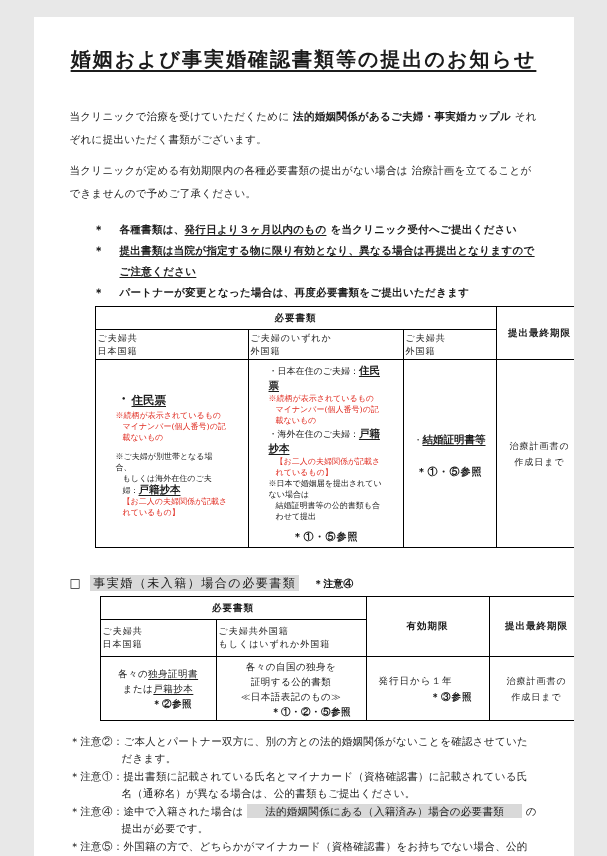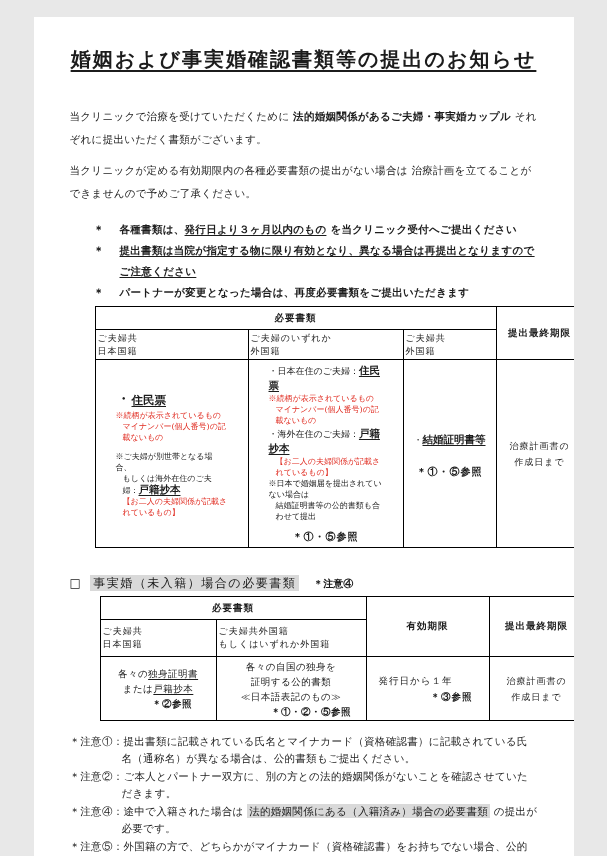--- a/index.html
+++ b/index.html
@@ -46,21 +46,21 @@
   .mt{ margin-top:8px; }
   .refc{ font-size:10px; font-weight:bold; text-align:center; letter-spacing:1px; }
   .ctr{ text-align:center; }
   .midtx{ font-size:9px; line-height:22px; }
   .deadline{ font-size:9px; line-height:16px; text-align:center; letter-spacing:1px; }
   .t2c1, .t2c2{ font-size:9.5px; line-height:15px; text-align:center; letter-spacing:0.5px; }
   .t2c3{ font-size:9.5px; line-height:16px; padding-left:12px; letter-spacing:1px; }
   .t2c3 .ref2{ padding-left:52px; font-weight:bold; }
   .notes{ margin-top:12px; }
   .note{ font-size:10.5px; line-height:17px; margin:0 0 1px 0; padding-left:52px; text-indent:-52px; letter-spacing:0.3px; }
-  .note .nhl{ background:var(--highlight,#d9d9d9); padding:1px 2px; }
+  .note .nhl{ background:var(--highlight,#d9d9d9); padding:1px 18px; }
 </style>
 </head>
 <body>
 
 <div class="page">
 
   <h1 class="title"><span class="tline">婚姻および事実婚確認書類等の提出のお知らせ</span></h1>
 
   <p class="para p1"><span>当クリニックで治療を受けていただくために </span><span class="bold">法的婚姻関係があるご夫婦・事実婚カップル</span><span> それぞれに提出いただく書類がございます。</span></p>
 
@@ -186,19 +186,19 @@
         <div class="deadline">
               <div>治療計画書の</div>
               <div>作成日まで</div>
             </div>
       </td>
     </tr>
   </tbody>
     </table>
 
   <div class="notes">
+    <p class="note"><span>＊注意②：</span><span>ご本人とパートナー双方に、別の方との法的婚姻関係がないことを確認させていただきます。</span></p>
     <p class="note"><span>＊注意①：</span><span>提出書類に記載されている氏名とマイナカード（資格確認書）に記載されている氏名（通称名）が異なる場合は、公的書類もご提出ください。</span></p>
-    <p class="note"><span>＊注意②：</span><span>ご本人とパートナー双方に、別の方との法的婚姻関係がないことを確認させていただきます。</span></p>
     <p class="note"><span>＊注意④：</span><span>途中で入籍された場合は </span><span class="nhl">法的婚姻関係にある（入籍済み）場合の必要書類</span><span> の提出が必要です。</span></p>
     <p class="note"><span>＊注意⑤：</span><span>外国籍の方で、どちらかがマイナカード（資格確認書）をお持ちでない場合、公的書類(パスポート)の提出が必要です。</span></p>
   </div>
 
 </div>
 
 </body></html>

